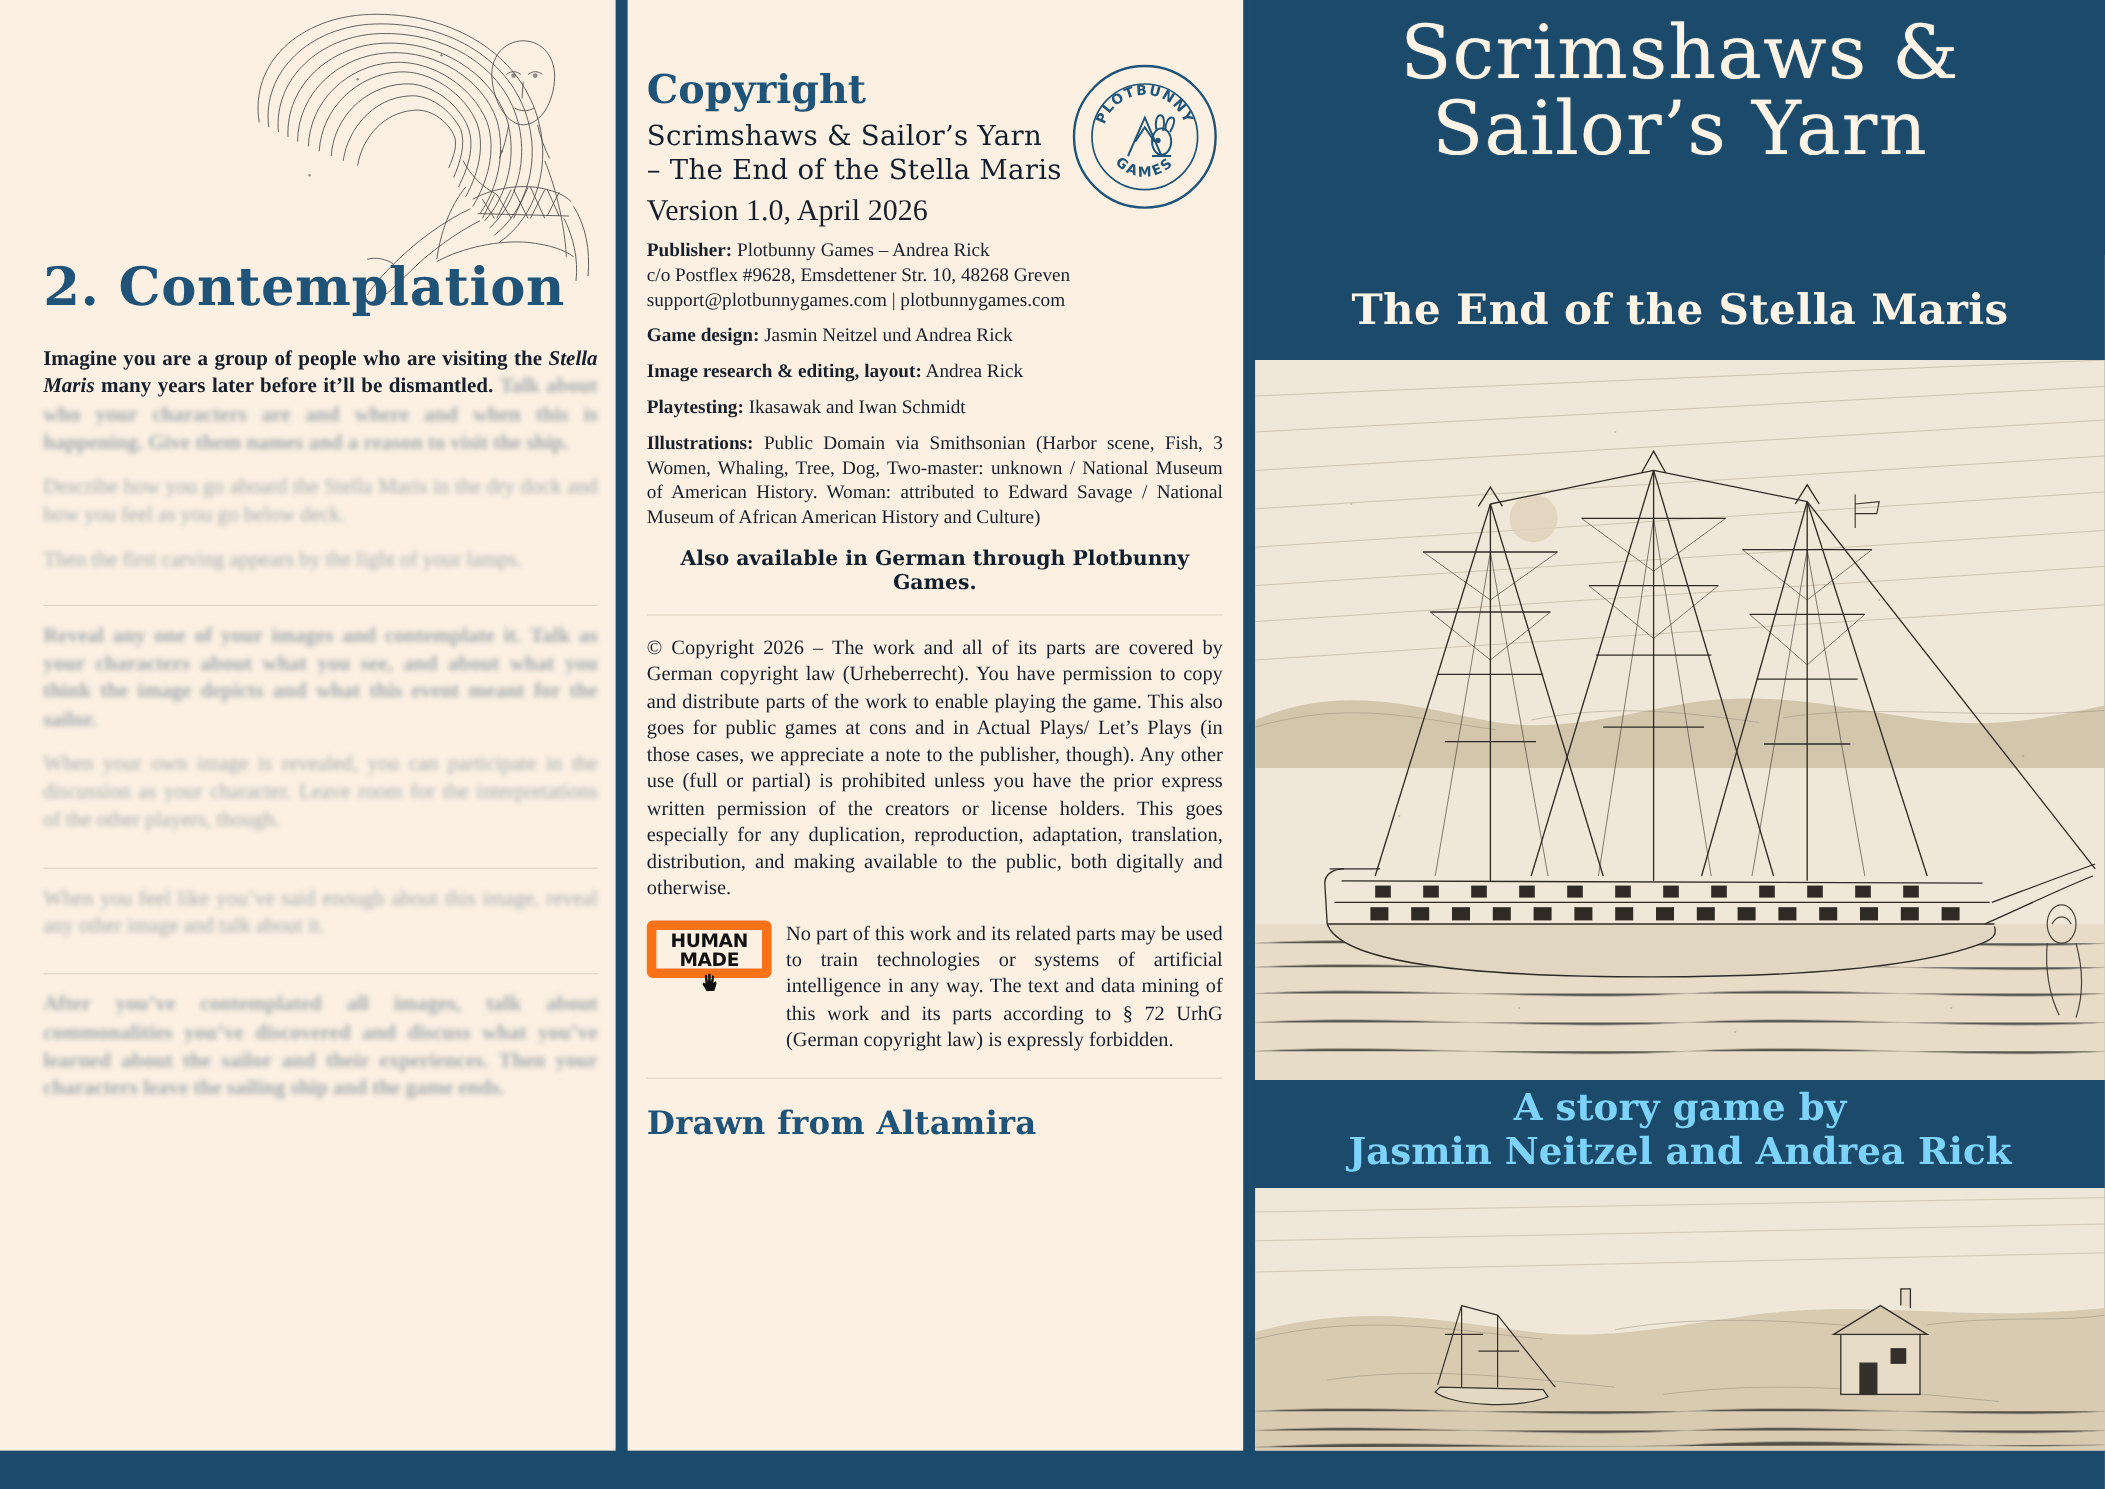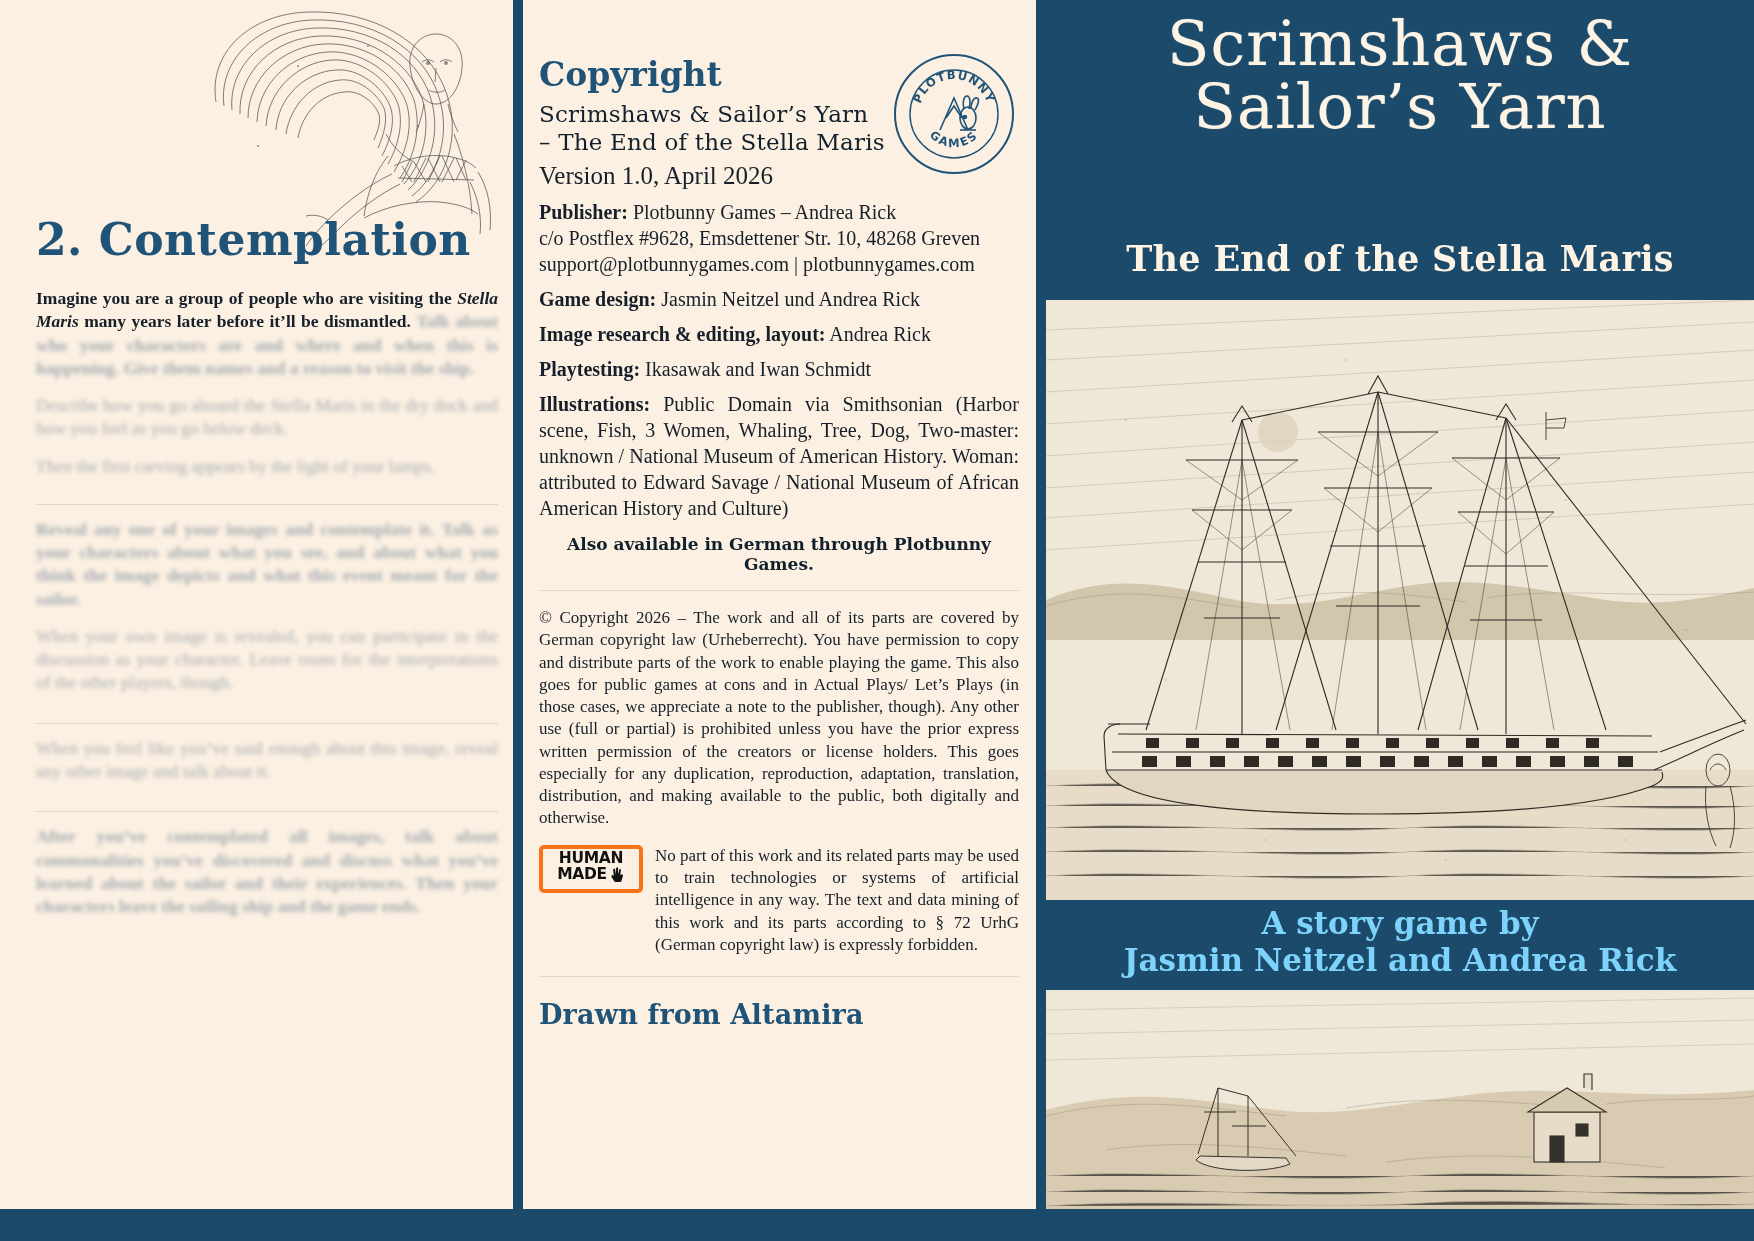--- a/index.html
+++ b/index.html
@@ -105,21 +105,21 @@
     color: #11202c;
     line-height: 1.22;
     letter-spacing: .2px;
   }
   .version-line {
     font-size: 25px;
     margin-top: 6px;
     color: #17202a;
   }
   .credit {
-    font-size: 20px;
+    font-size: 16px;
     line-height: 1.3;
     color: #17202a;
     margin-top: 9px;
   }
   .credit .b { font-weight: bold; }
   .also-avail {
     font-family: "DejaVu Serif", serif;
     font-weight: bold;
     font-size: 17px;
     text-align: center;
@@ -132,34 +132,34 @@
     text-align: justify;
     color: #17202a;
   }
   #legal-block { margin-top: 16px; }
 
   
   .hm-row { display: flex; gap: 12px; margin-top: 15px; align-items: flex-start; }
   .hm-badge {
     flex: 0 0 auto;
     width: 104px; height: 48px;
-    border: 4px solid #f97316;
+    border: 8px solid #f97316;
     border-radius: 5px;
     background: #fbf0e2;
     display: flex; flex-direction: column;
-    align-items: center; justify-content: flex-start;
+    align-items: center; justify-content: space-between;
     font-family: "DejaVu Sans", sans-serif;
     font-weight: bold;
     font-size: 15.5px;
     letter-spacing: -.3px;
     line-height: 1.08;
     color: #111;
     padding-top: 1px;
   }
-  .hm-badge .l2 { display: flex; align-items: center; gap: 2px; }
+  .hm-badge .l2 { display: flex; align-items: center; gap: 2px; flex-direction: column; }
   .hm-hand {
     display: inline-block;
     width: 15px; height: 15px;
     background: #111;
     -webkit-clip-path: polygon(34% 100%,10% 62%,14% 50%,26% 56%,22% 12%,34% 8%,40% 48%,42% 2%,54% 0,56% 46%,64% 10%,74% 14%,70% 52%,82% 44%,88% 54%,76% 96%);
     clip-path: polygon(34% 100%,10% 62%,14% 50%,26% 56%,22% 12%,34% 8%,40% 48%,42% 2%,54% 0,56% 46%,64% 10%,74% 14%,70% 52%,82% 44%,88% 54%,76% 96%);
     margin-left: 1px;
   }
   .hm-text { font-size: 17px; line-height: 1.31; text-align: justify; color: #17202a; }
 

